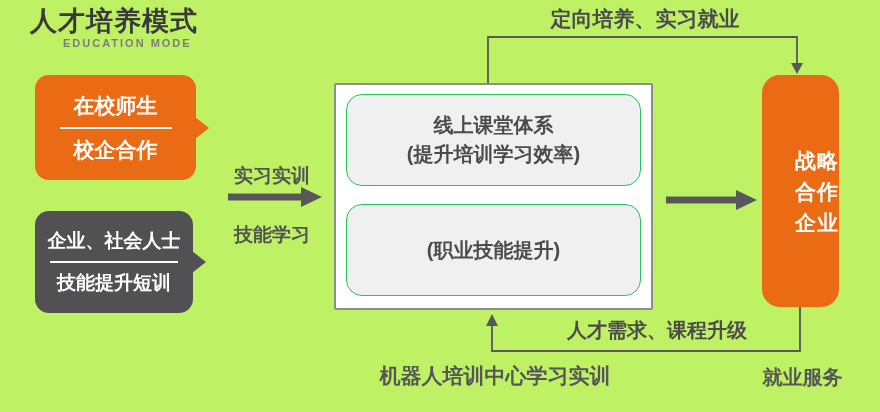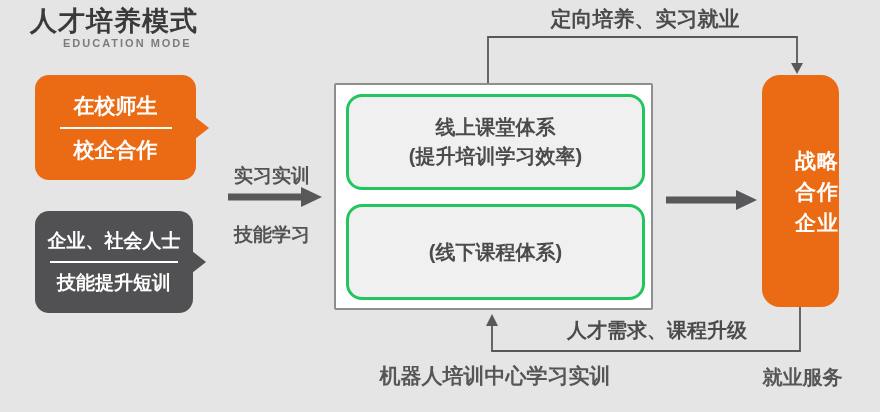--- a/index.html
+++ b/index.html
@@ -1,17 +1,17 @@
 <!DOCTYPE html>
 <html><head>
 <meta charset="utf-8">
 <style>
   html,body { margin:0; padding:0; background:#ffffff; }
   .stage {
-    position:relative; width:880px; height:412px; background:#e5e5e5;
+    position:relative; width:880px; height:412px; background:#bef264;
     font-family:"Liberation Sans", sans-serif; overflow:hidden;
   }
   .abs { position:absolute; }
 
   
   .title { left:30px; top:3px; font-size:27px; font-weight:bold; color:#3a3a3c; letter-spacing:1px; }
   .subtitle { left:63px; top:37px; font-size:11px; color:#7c7c7e; letter-spacing:2px; font-weight:bold; }
 
   
   .bubble {
@@ -38,21 +38,21 @@
   .lbl-practice { left:212px; top:163px; width:120px; font-size:19px; }
   .lbl-skill    { left:212px; top:222px; width:120px; font-size:19px; }
 
   
   .center-box {
     position:absolute; left:334px; top:83px; width:315px; height:223px;
     background:#ffffff; border:2px solid #8e8e90; border-radius:2px;
   }
   .panel {
     position:absolute; left:10px; width:293px; height:90px;
-    background:#f0f0f0; border:3px solid #22c55e; border-radius:16px;
+    background:#f0f0f0; border:1px solid #22c55e; border-radius:16px;
     display:flex; flex-direction:column; align-items:center; justify-content:center;
     color:#4b4b4d; font-size:20px; font-weight:600; line-height:29px; text-align:center;
   }
   .panel-1 { top:9px; }
   .panel-2 { top:119px; }
 
   
   .partner-box {
     position:absolute; left:762px; top:75px; width:77px; height:232px;
     background:#eb6a14; border-radius:18px; color:#ffffff;
@@ -92,21 +92,21 @@
 
   <div class="flow-lbl lbl-practice">实习实训</div>
   <div class="flow-lbl lbl-skill">技能学习</div>
 
   <div class="center-box">
     <div class="panel panel-1">
       <span>线上课堂体系</span>
       <span>(提升培训学习效率)</span>
     </div>
     <div class="panel panel-2">
-      <span>(线下课程体系)</span>
+      <span>(职业技能提升)</span>
     </div>
   </div>
 
   <div class="partner-box">
     <span>战略</span>
     <span>合作</span>
     <span>企业</span>
   </div>
 
   <svg class="overlay" width="880" height="412" viewBox="0 0 880 412">

